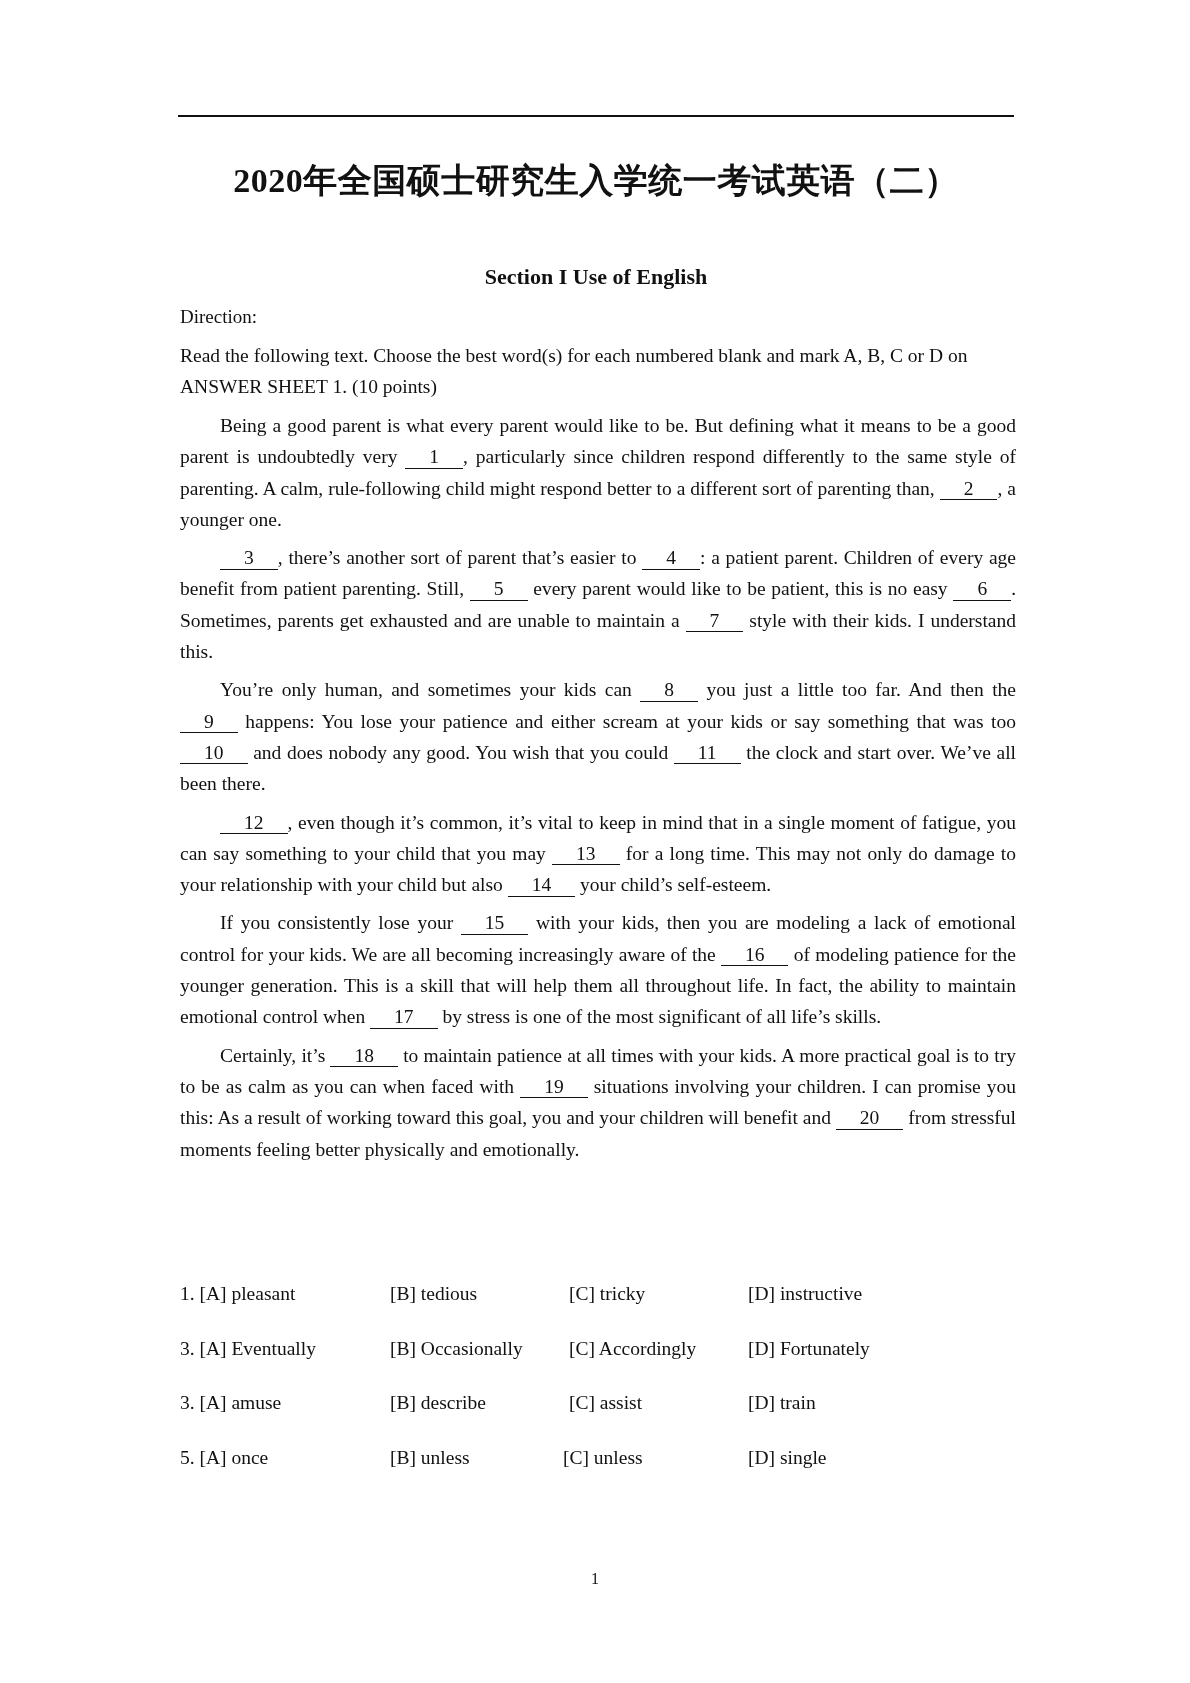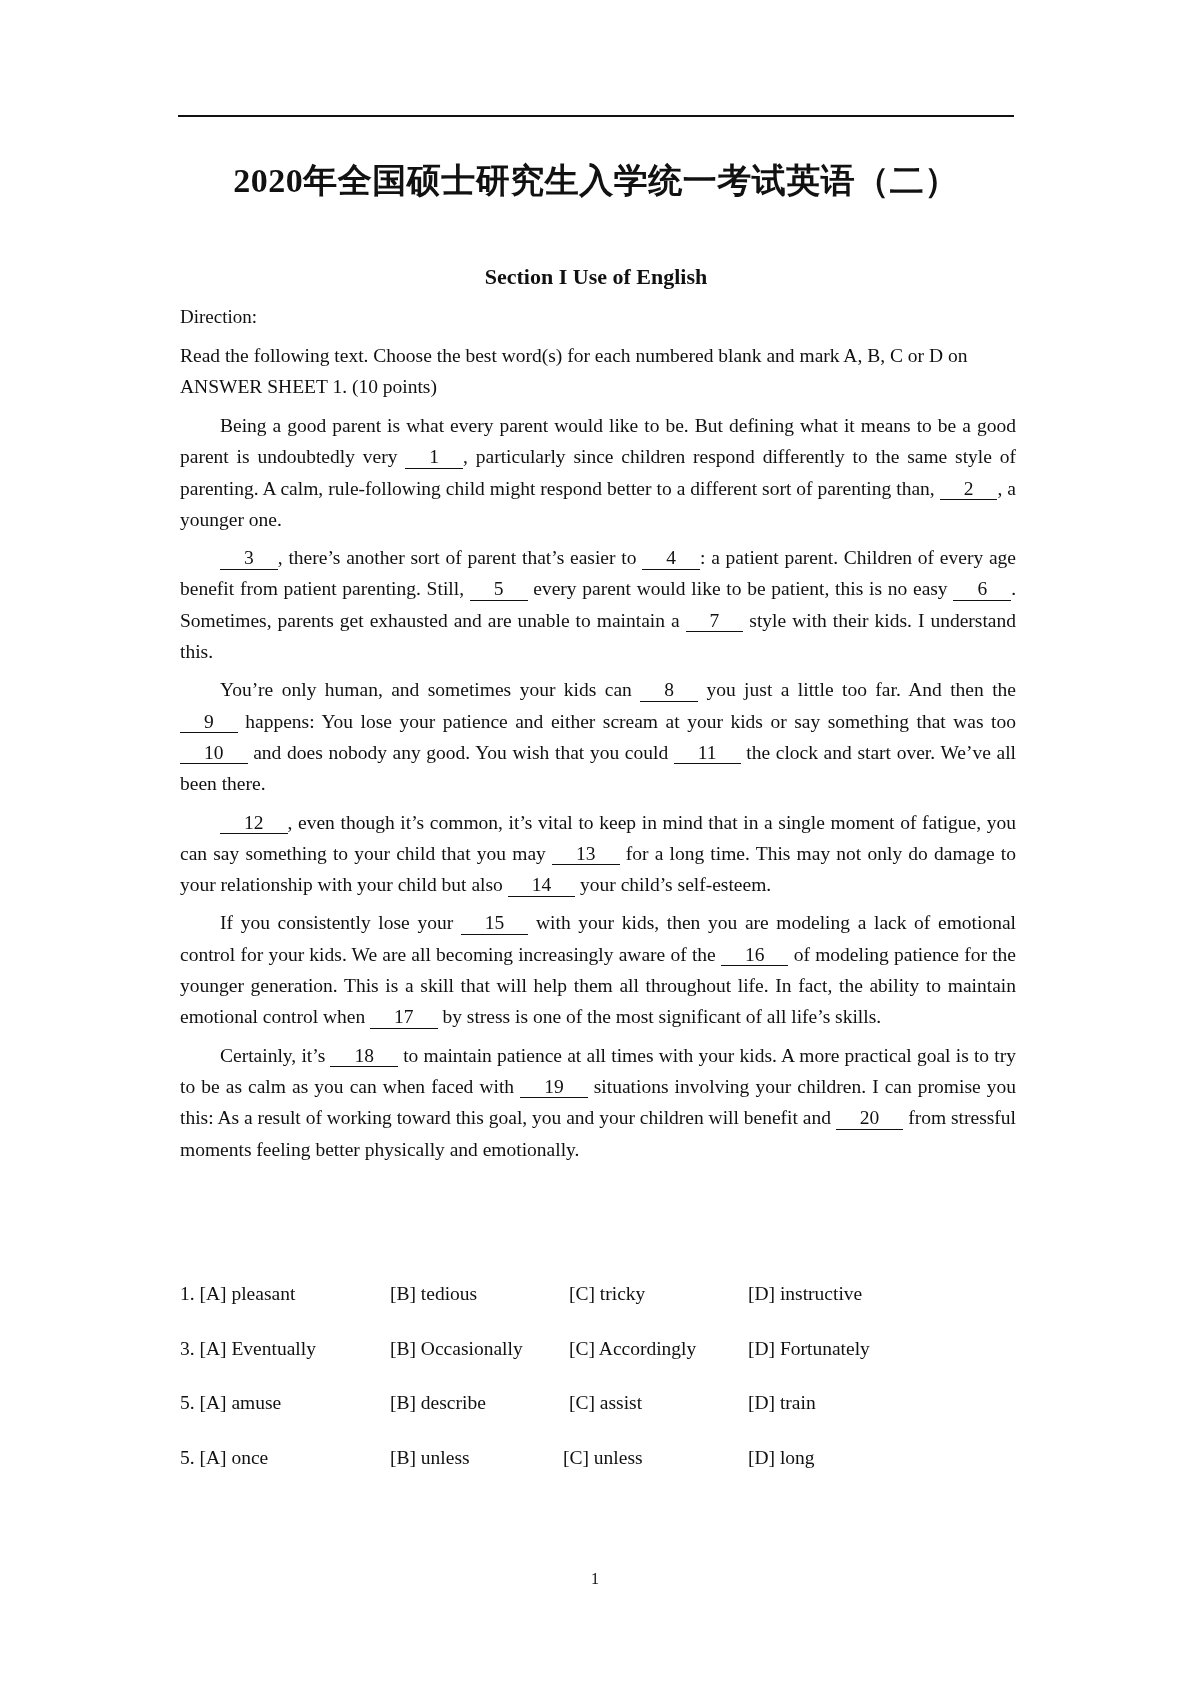--- a/index.html
+++ b/index.html
@@ -57,27 +57,27 @@
       <span class="opt-c">[C] tricky</span>
       <span class="opt-d">[D] instructive</span>
     </div>
     <div class="opt-row">
       <span class="opt-a">3. [A] Eventually</span>
       <span class="opt-b">[B] Occasionally</span>
       <span class="opt-c">[C] Accordingly</span>
       <span class="opt-d">[D] Fortunately</span>
     </div>
     <div class="opt-row">
-      <span class="opt-a">5. [A] amuse</span>
+      <span class="opt-a">3. [A] amuse</span>
       <span class="opt-b">[B] describe</span>
       <span class="opt-c">[C] assist</span>
       <span class="opt-d">[D] train</span>
     </div>
     <div class="opt-row">
       <span class="opt-a">5. [A] once</span>
       <span class="opt-b">[B] unless</span>
       <span class="opt-c shift">[C] unless</span>
-      <span class="opt-d">[D] long</span>
+      <span class="opt-d">[D] single</span>
     </div>
   </div>
 
   <div class="page-number">1</div>
 </div>
 
 </body></html>

